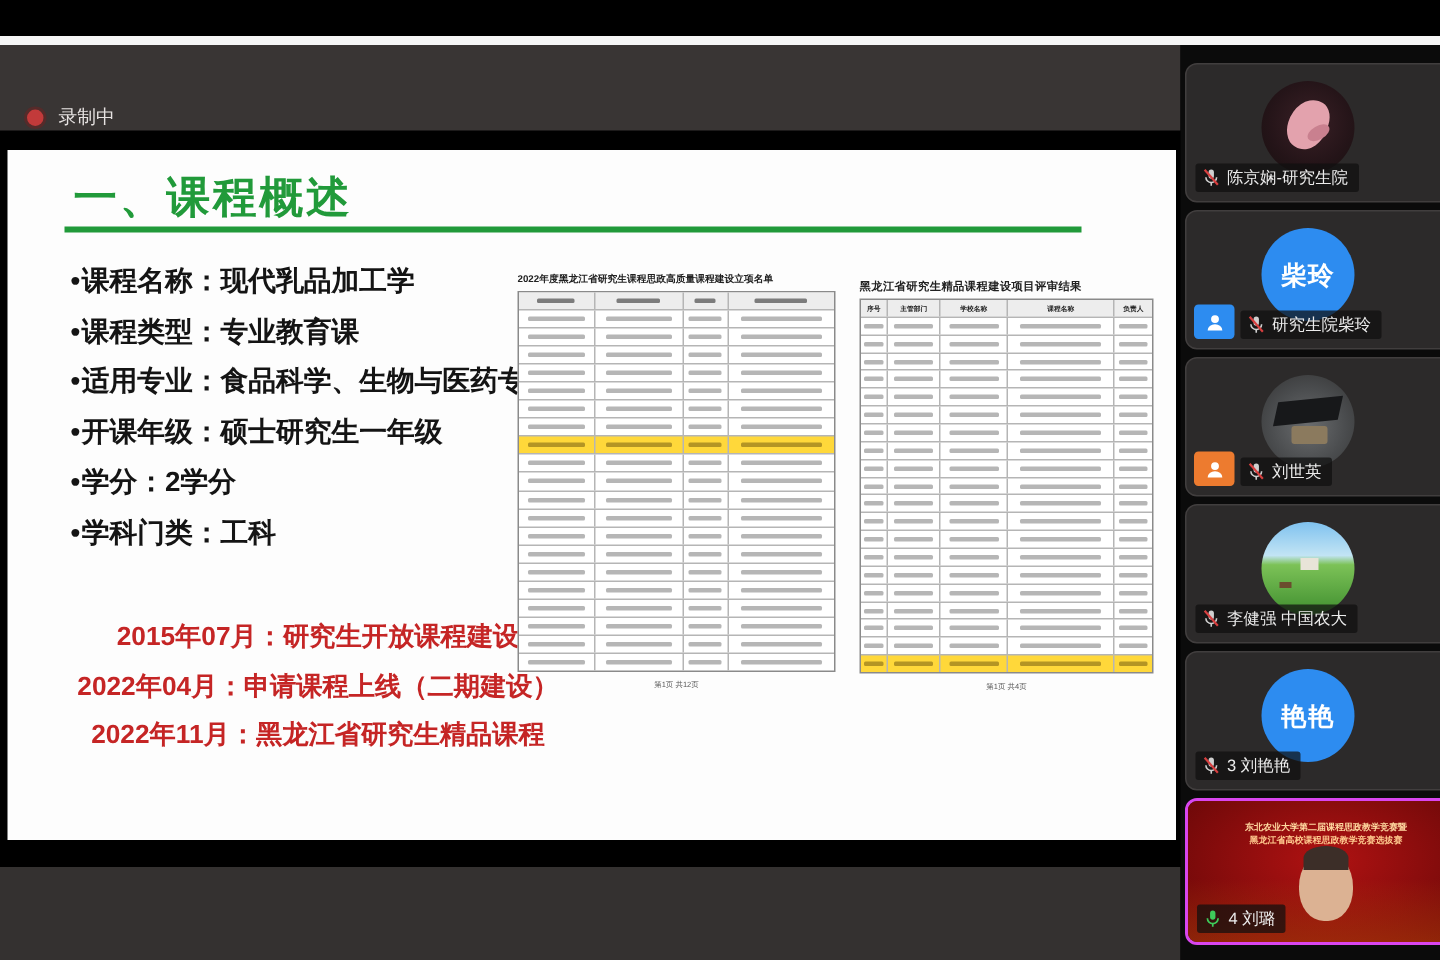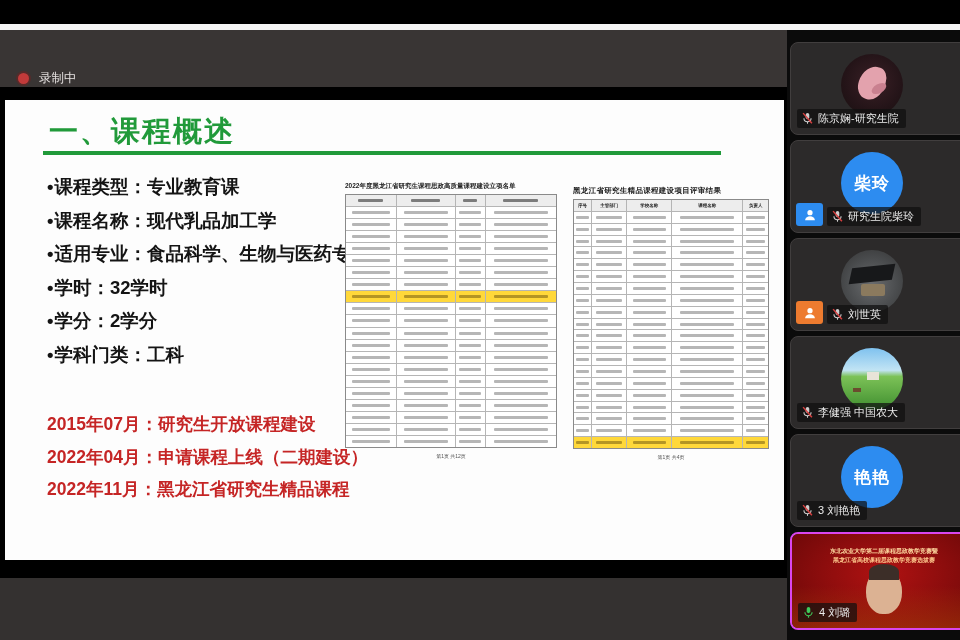--- a/index.html
+++ b/index.html
@@ -21,21 +21,21 @@
   
   .slide{position:absolute;left:5px;top:70px;width:779px;height:460px;background:#fdfdfd;}
   .s-heading{position:absolute;left:44px;top:12px;font-size:29px;font-weight:800;
     color:#219a3a;letter-spacing:2px;}
   .s-underline{position:absolute;left:38px;top:51px;width:678px;height:4px;background:#219a3a;}
   .bullets{position:absolute;left:42px;top:70px;width:300px;}
   .bullet{font-size:18.5px;font-weight:700;color:#141414;line-height:33.5px;white-space:nowrap;}
   .bullet .b-label::before{content:"•";margin-right:1px;}
   .bullet .b-label::after{content:"：";}
   .milestones{position:absolute;left:42px;top:308px;width:330px;}
-  .milestone{font-size:17.5px;font-weight:700;color:#c52525;line-height:32.5px;white-space:nowrap;}
+  .milestone{font-size:17.5px;font-weight:700;color:#c52525;line-height:32.5px;white-space:nowrap;text-align:center;}
   .milestone .m-date::after{content:"：";}
   
   .doc{position:absolute;}
   .doc.t-left{left:340px;top:82px;width:212px;}
   .doc.t-right{left:568px;top:86px;width:196px;}
   .doc .d-title{font-size:6.5px;font-weight:700;color:#222;
     margin-bottom:3px;white-space:nowrap;overflow:hidden;}
   .doc.t-right .d-title{font-size:7.5px;letter-spacing:.3px;}
   .dtable{display:flex;flex-direction:column;border:1px solid #8a8a8a;background:#fff;}
   .t-left .dtable{height:252px;} .t-right .dtable{height:248px;}
@@ -116,24 +116,24 @@
       <span class="recdot"></span>
       <span class="reclabel">录制中</span>
     </div>
   </div>
 
   <div class="slide">
     <div class="s-heading">一、课程概述</div>
     <div class="s-underline"></div>
 
     <div class="bullets">
+      <div class="bullet"><span class="b-label">课程名称</span><span>现代乳品加工学</span></div>
       <div class="bullet"><span class="b-label">课程类型</span><span>专业教育课</span></div>
-      <div class="bullet"><span class="b-label">课程名称</span><span>现代乳品加工学</span></div>
       <div class="bullet"><span class="b-label">适用专业</span><span>食品科学、生物与医药专业</span></div>
-      <div class="bullet"><span class="b-label">学时</span><span>32学时</span></div>
+      <div class="bullet"><span class="b-label">开课年级</span><span>硕士研究生一年级</span></div>
       <div class="bullet"><span class="b-label">学分</span><span>2学分</span></div>
       <div class="bullet"><span class="b-label">学科门类</span><span>工科</span></div>
     </div>
 
     <div class="milestones">
       <div class="milestone"><span class="m-date">2015年07月</span><span>研究生开放课程建设</span></div>
       <div class="milestone"><span class="m-date">2022年04月</span><span>申请课程上线（二期建设）</span></div>
       <div class="milestone"><span class="m-date">2022年11月</span><span>黑龙江省研究生精品课程</span></div>
     </div>
 

